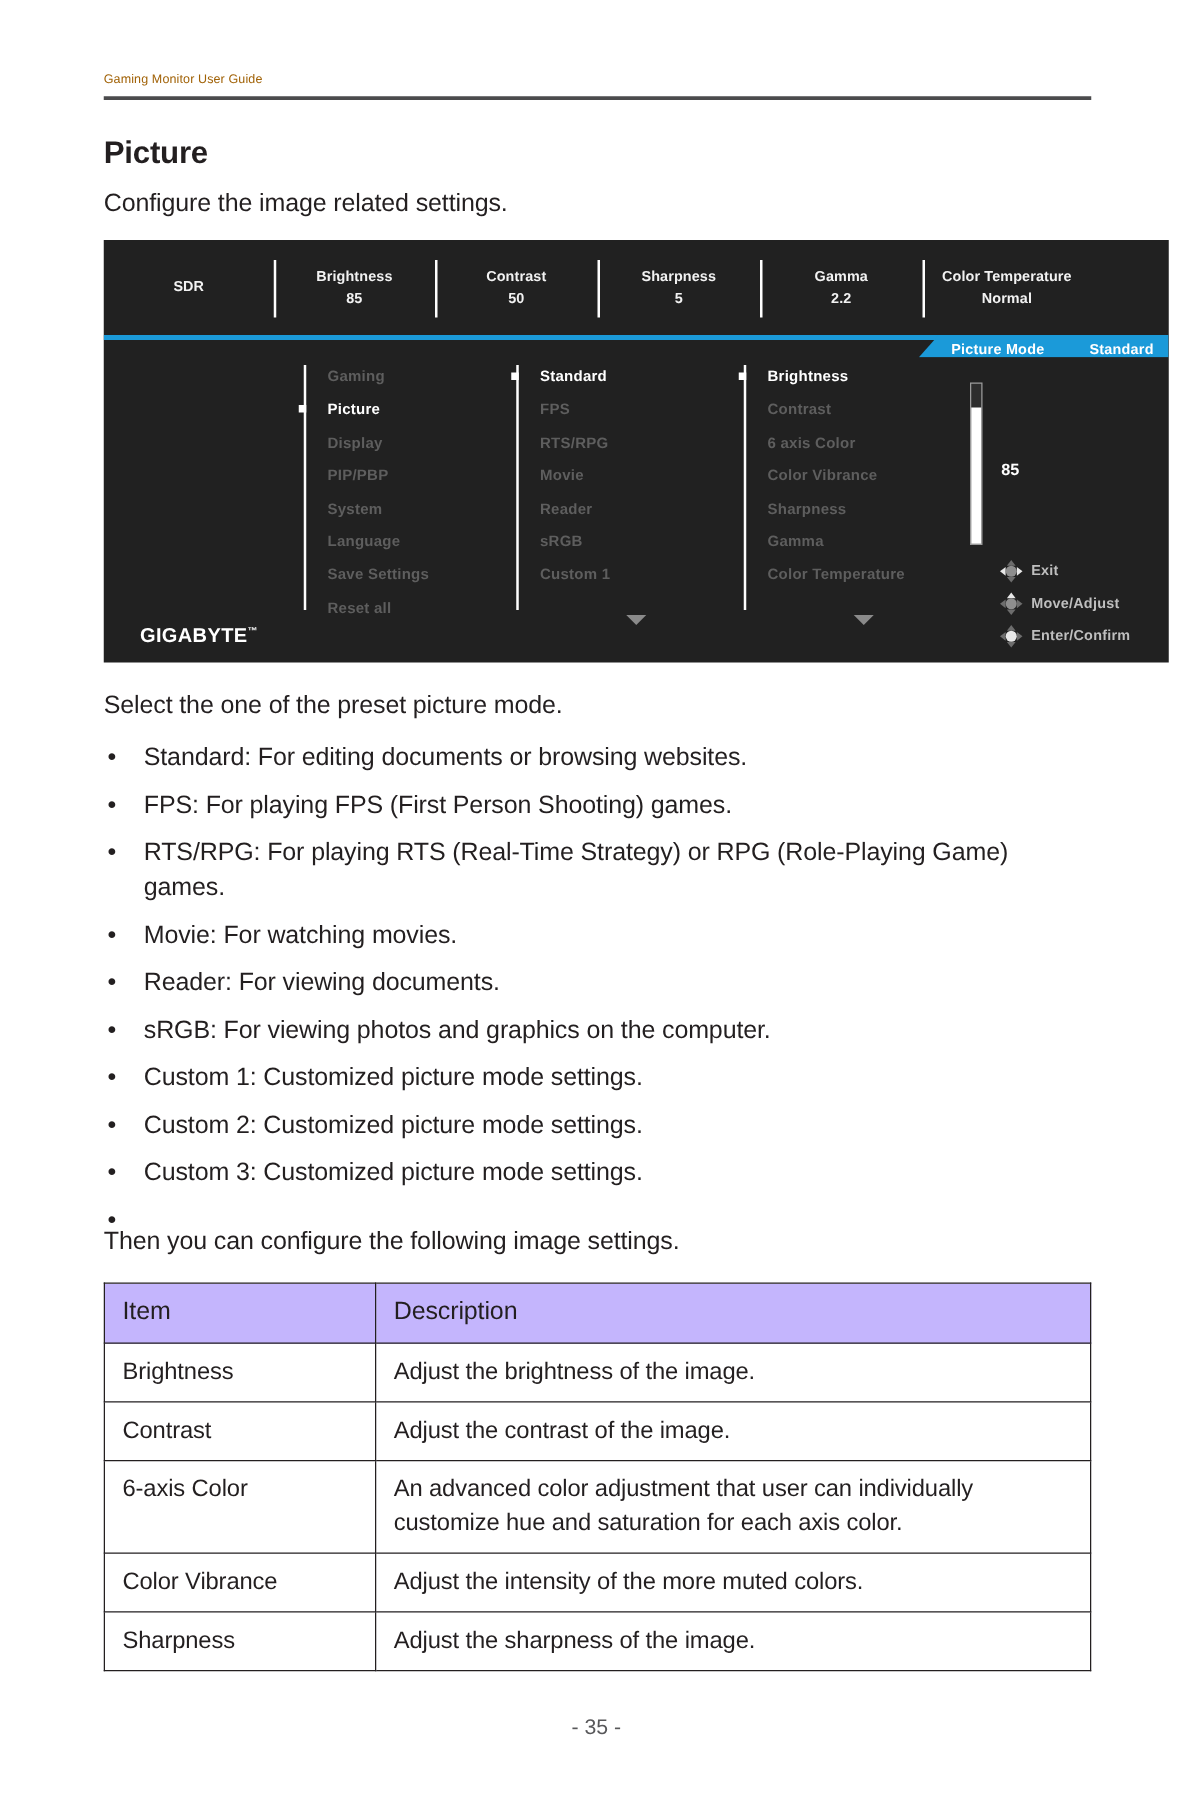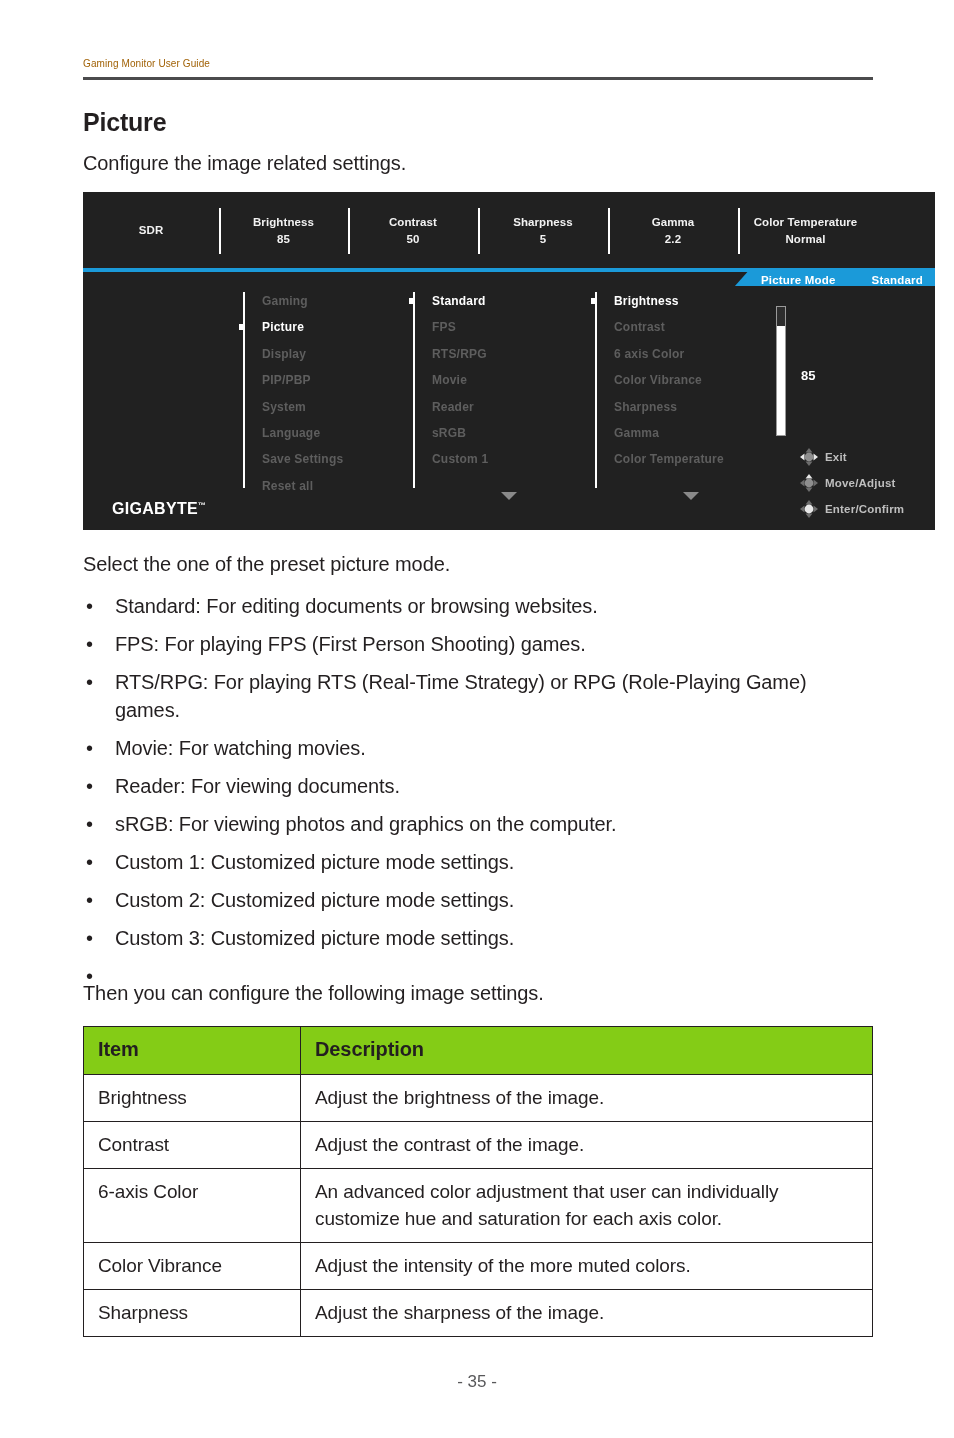--- a/index.html
+++ b/index.html
@@ -107,22 +107,22 @@
   table.spec th, table.spec td {
     border: 1.6px solid #231f20;
     text-align: left;
     vertical-align: top;
     padding: 9px 12px 10px 14px;
     font-size: 19px;
     line-height: 27px;
     letter-spacing: -0.1px;
   }
   table.spec th {
-    background: #84cc16;
-    font-weight: bold;
+    background: #c4b5fd;
+    font-weight: normal;
     font-size: 20px;
     padding-bottom: 11px;
   }
   table.spec .col-item { width: 190px; }
 
   
   .page-number {
     position: absolute;
     left: 0;
     top: 1372px;

